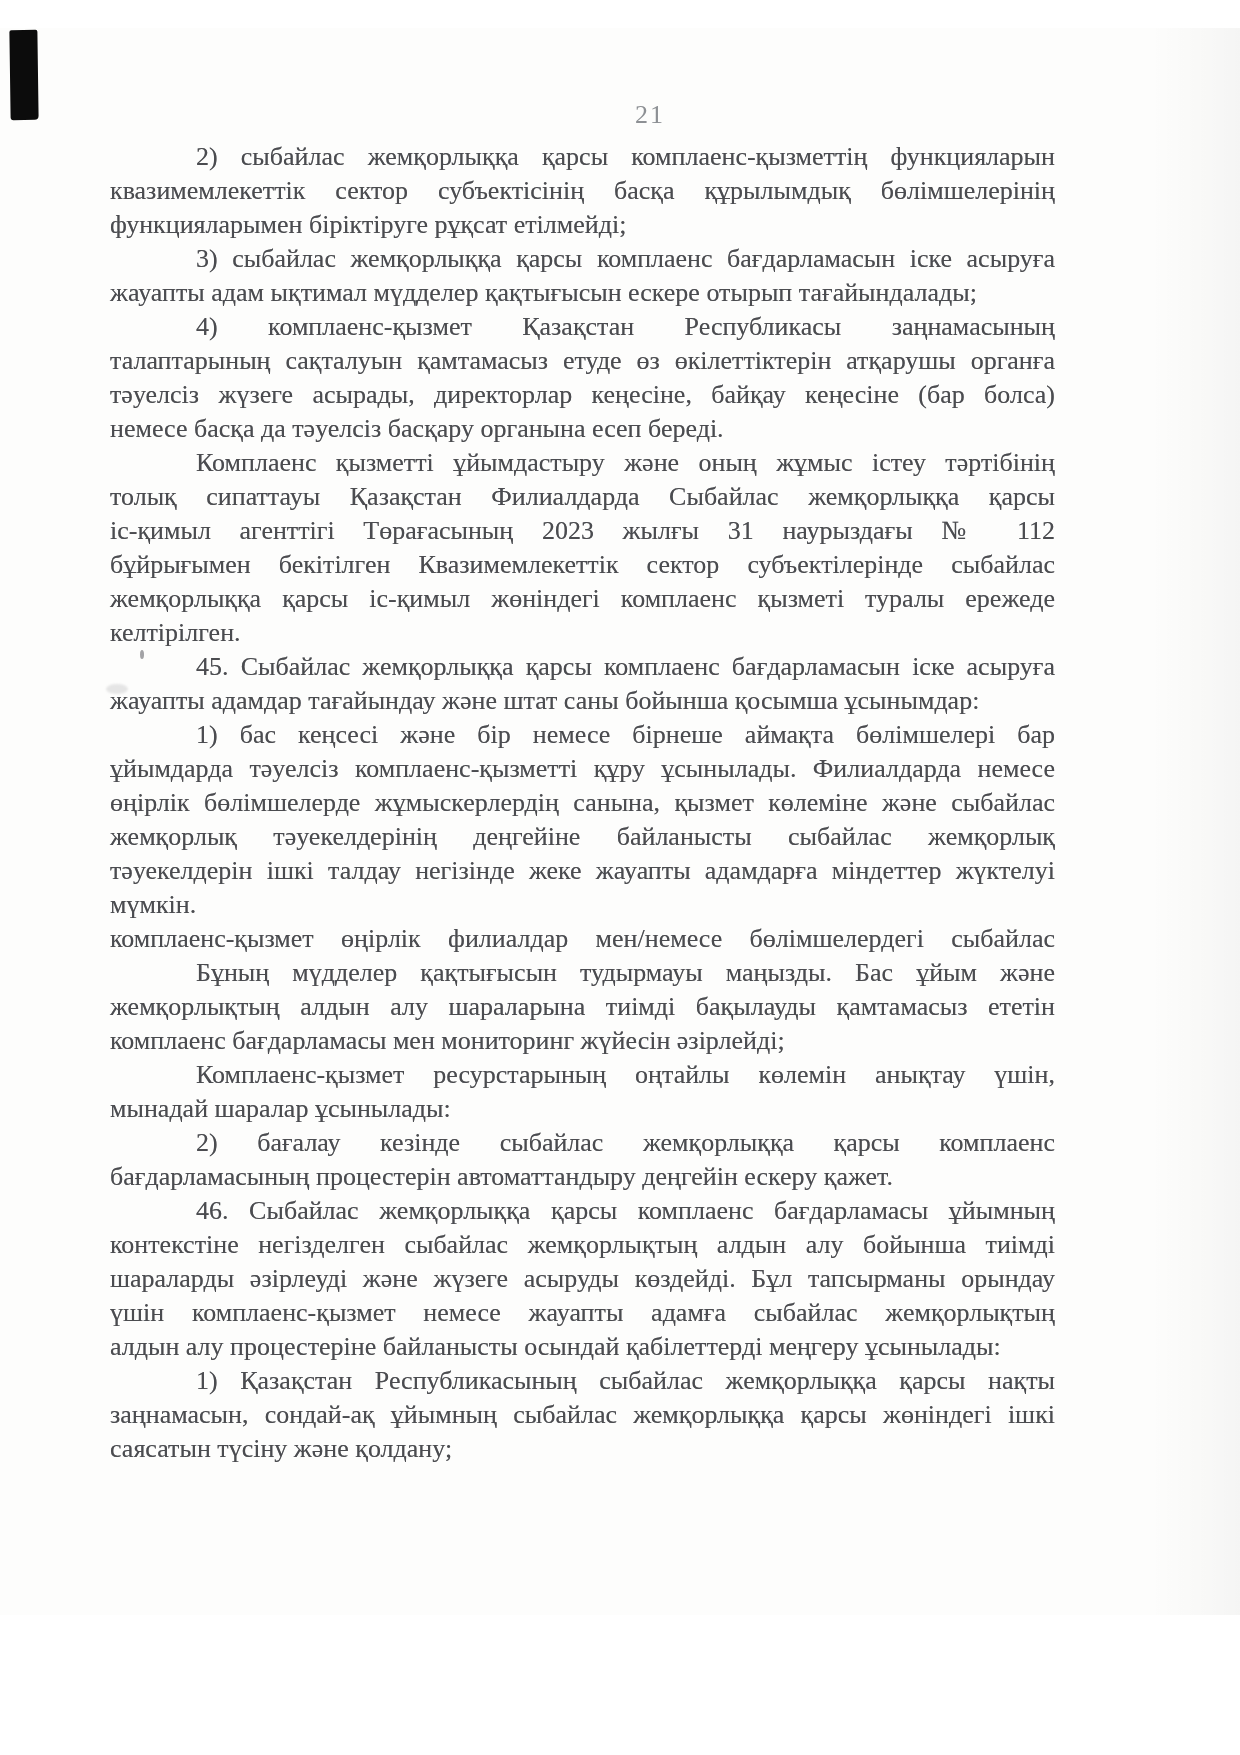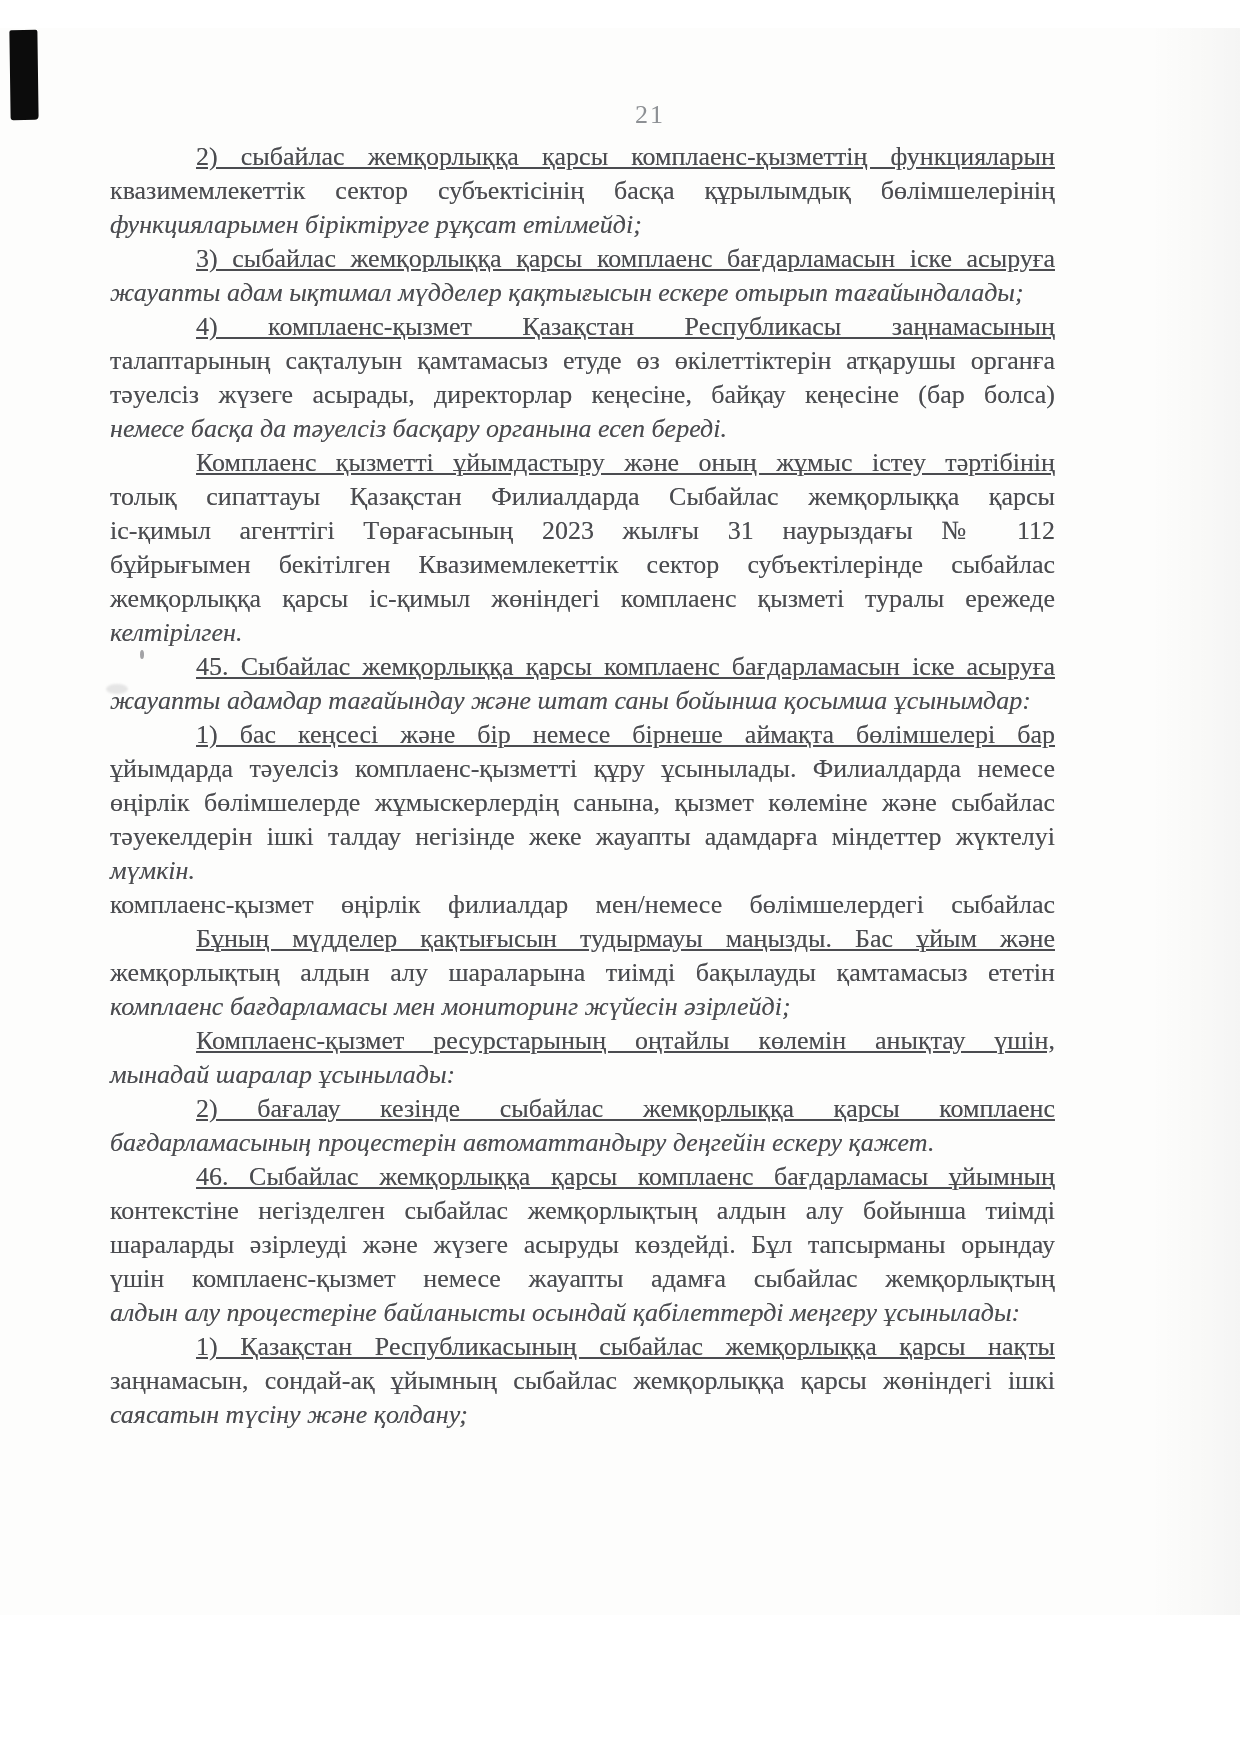--- a/index.html
+++ b/index.html
@@ -57,25 +57,23 @@
     text-shadow:0 0 0.5px rgba(75,76,80,0.55);
   }
   .paragraph{margin:0;}
   .line{
     text-align:justify;
     text-align-last:justify;
     white-space:normal;
   }
   .line.last{
     text-align-last:left;
-    font-style:italic;
   }
   .line.indent{
     padding-left:86px;
-    text-decoration:underline;
   }
 </style>
 </head>
 <body>
 
 <div class="page">
   <div class="edge-shade"></div>
   <div class="artifact-top"></div>
   <div class="artifact-bottom"></div>
   <div class="speck"></div>
@@ -108,20 +106,21 @@
         <div class="line last">келтірілген.</div>
       </div>
       <div class="paragraph">
         <div class="line indent">45. Сыбайлас жемқорлыққа қарсы комплаенс бағдарламасын іске асыруға</div>
         <div class="line last">жауапты адамдар тағайындау және штат саны бойынша қосымша ұсынымдар:</div>
       </div>
       <div class="paragraph">
         <div class="line indent">1) бас кеңсесі және бір немесе бірнеше аймақта бөлімшелері бар</div>
         <div class="line">ұйымдарда тәуелсіз комплаенс-қызметті құру ұсынылады. Филиалдарда немесе</div>
         <div class="line">өңірлік бөлімшелерде жұмыскерлердің санына, қызмет көлеміне және сыбайлас</div>
+        <div class="line">жемқорлық тәуекелдерінің деңгейіне байланысты сыбайлас жемқорлық</div>
         <div class="line">тәуекелдерін ішкі талдау негізінде жеке жауапты адамдарға міндеттер жүктелуі</div>
         <div class="line last">мүмкін.</div>
       </div>
       <div class="paragraph">
         <div class="line">комплаенс-қызмет өңірлік филиалдар мен/немесе бөлімшелердегі сыбайлас</div>
         <div class="line indent">Бұның мүдделер қақтығысын тудырмауы маңызды. Бас ұйым және</div>
         <div class="line">жемқорлықтың алдын алу шараларына тиімді бақылауды қамтамасыз ететін</div>
         <div class="line last">комплаенс бағдарламасы мен мониторинг жүйесін әзірлейді;</div>
       </div>
       <div class="paragraph">

